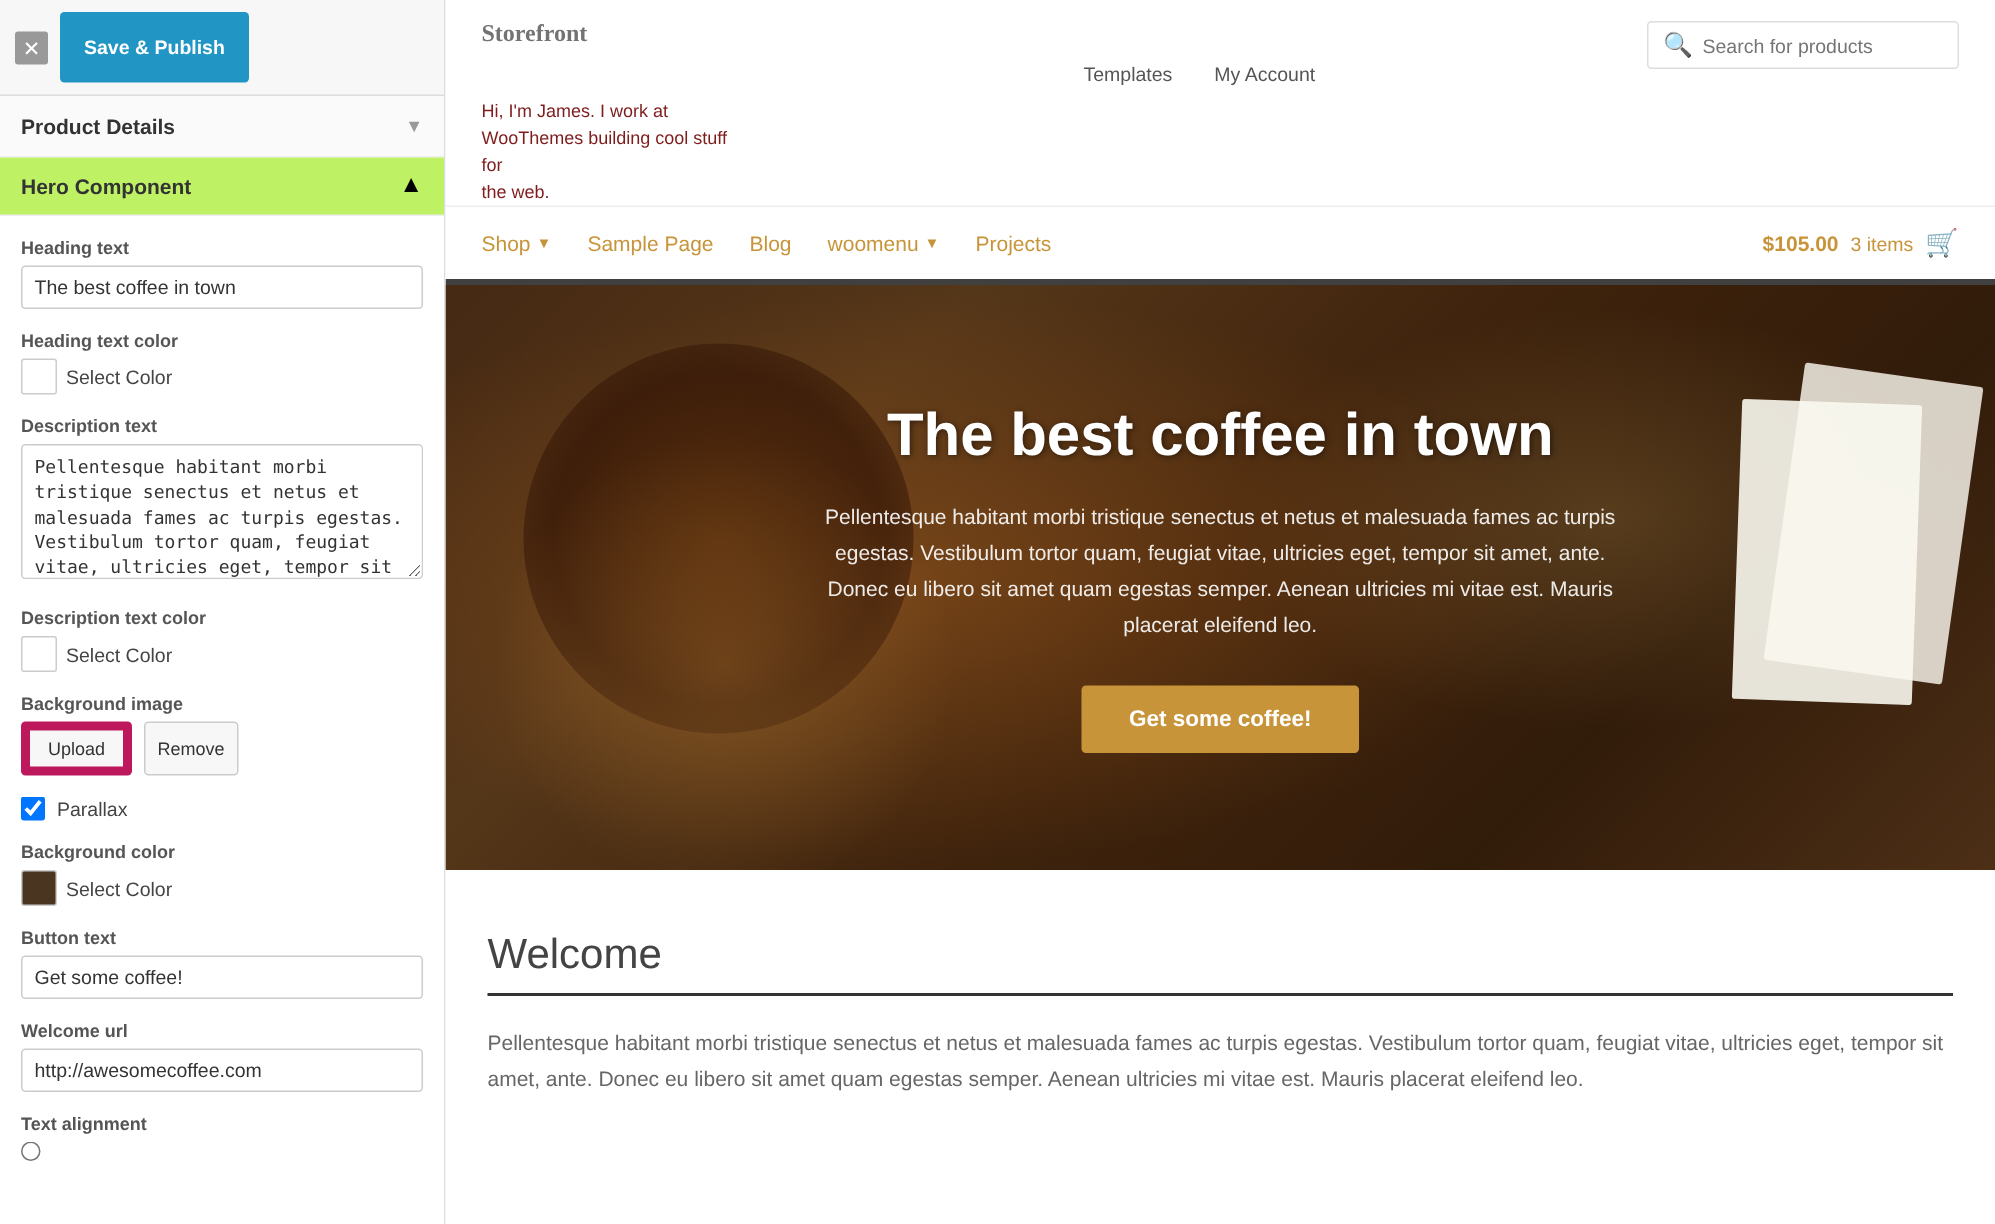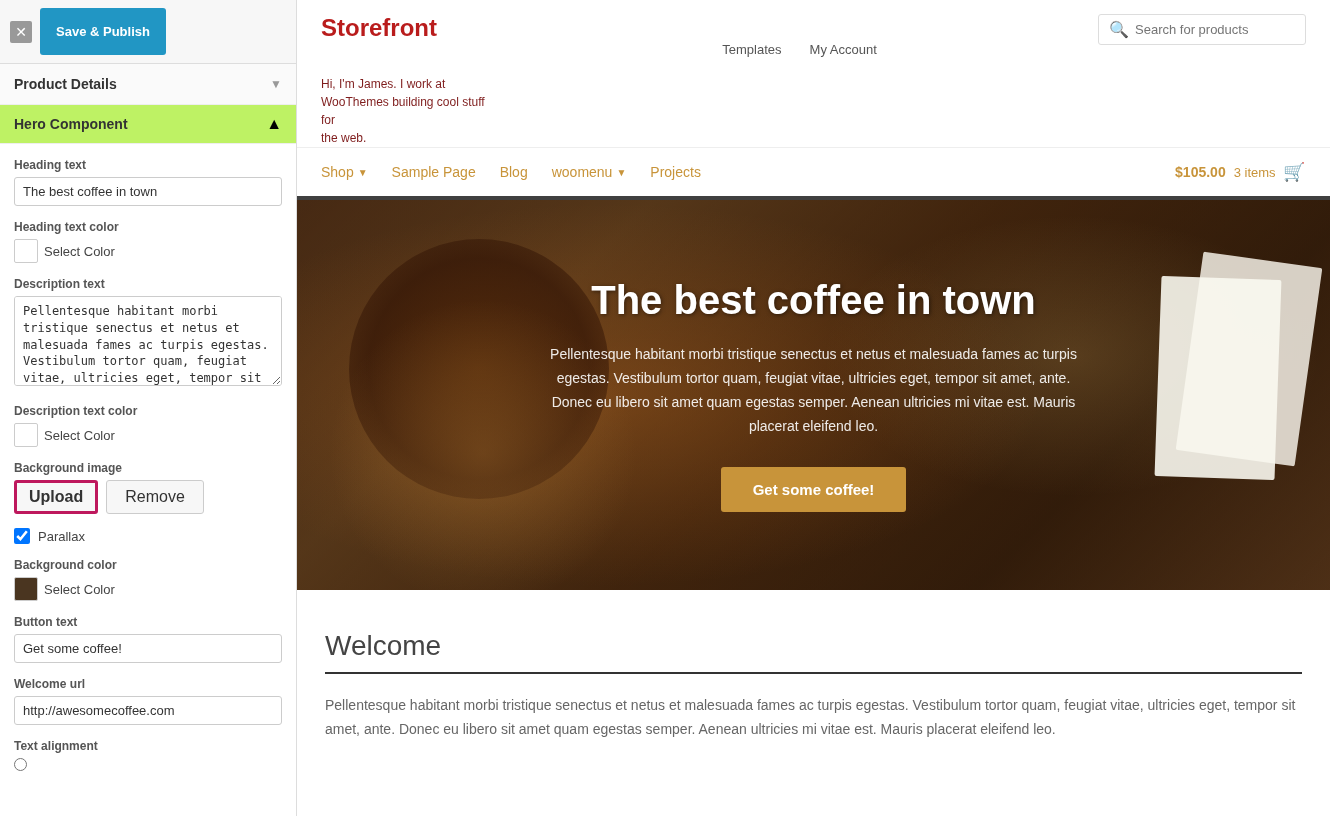--- a/index.html
+++ b/index.html
@@ -141,34 +141,33 @@
       cursor: pointer;
     }
 
     .btn-group {
       display: flex;
       gap: 8px;
     }
 
     .btn-upload {
       padding: 5px 12px;
-      border: 3px solid #be185d;
+      border: 6px solid #be185d;
       background: #f7f7f7;
-      font-size: 16px;
+      font-size: 12px;
       cursor: pointer;
       border-radius: 3px;
       color: #333;
-      font-weight: bold;
     }
 
     .btn-remove {
-      padding: 5px 18px;
+      padding: 5px 8px;
       border: 1px solid #ccc;
       background: #f7f7f7;
-      font-size: 16px;
+      font-size: 12px;
       cursor: pointer;
       border-radius: 3px;
       color: #333;
     }
 
     .checkbox-row {
       display: flex;
       align-items: center;
       gap: 8px;
     }
@@ -198,24 +197,24 @@
       padding: 14px 24px 0;
       border-bottom: 1px solid #eee;
     }
 
     .storefront-brand {
       display: flex;
       flex-direction: column;
     }
 
     .storefront-title {
-      font-size: 24px;
+      font-size: 16px;
       font-weight: 700;
-      color: #b91c1c;
-      font-family: Liberation Sans, sans-serif;
+      color: #737373;
+      font-family: Liberation Serif, serif;
     }
 
     .storefront-subtitle {
       font-size: 12px;
       color: #7f1d1d;
       line-height: 1.5;
       max-width: 180px;
       margin-top: 33px;
     }
 

